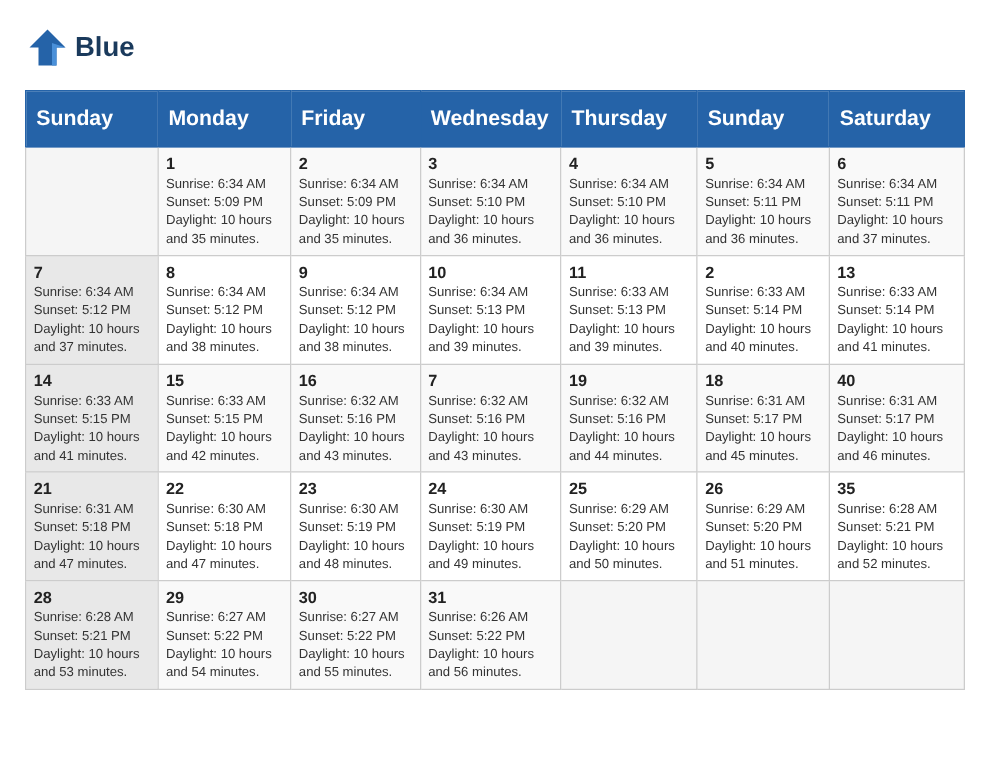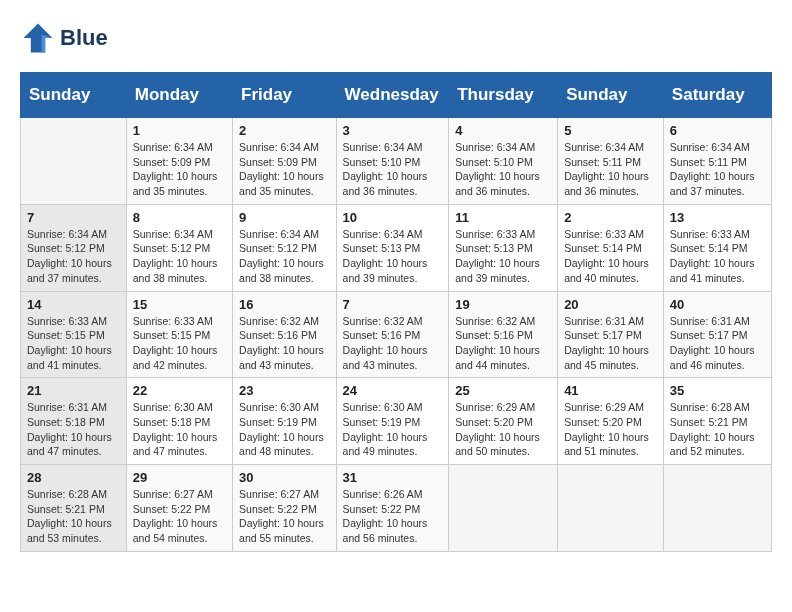--- a/index.html
+++ b/index.html
@@ -226,21 +226,21 @@
 Sunset: 5:16 PM
 Daylight: 10 hours and 43 minutes.</div>
         </td>
         <td>
           <span class="day-num">19</span>
           <div class="day-info" style="white-space: pre-line;">Sunrise: 6:32 AM
 Sunset: 5:16 PM
 Daylight: 10 hours and 44 minutes.</div>
         </td>
         <td>
-          <span class="day-num">20</span>
+          <span class="day-num">18</span>
           <div class="day-info" style="white-space: pre-line;">Sunrise: 6:31 AM
 Sunset: 5:17 PM
 Daylight: 10 hours and 45 minutes.</div>
         </td>
         <td>
           <span class="day-num">40</span>
           <div class="day-info" style="white-space: pre-line;">Sunrise: 6:31 AM
 Sunset: 5:17 PM
 Daylight: 10 hours and 46 minutes.</div>
         </td>
@@ -270,21 +270,21 @@
 Sunset: 5:19 PM
 Daylight: 10 hours and 49 minutes.</div>
         </td>
         <td>
           <span class="day-num">25</span>
           <div class="day-info" style="white-space: pre-line;">Sunrise: 6:29 AM
 Sunset: 5:20 PM
 Daylight: 10 hours and 50 minutes.</div>
         </td>
         <td>
-          <span class="day-num">41</span>
+          <span class="day-num">26</span>
           <div class="day-info" style="white-space: pre-line;">Sunrise: 6:29 AM
 Sunset: 5:20 PM
 Daylight: 10 hours and 51 minutes.</div>
         </td>
         <td>
           <span class="day-num">35</span>
           <div class="day-info" style="white-space: pre-line;">Sunrise: 6:28 AM
 Sunset: 5:21 PM
 Daylight: 10 hours and 52 minutes.</div>
         </td>

